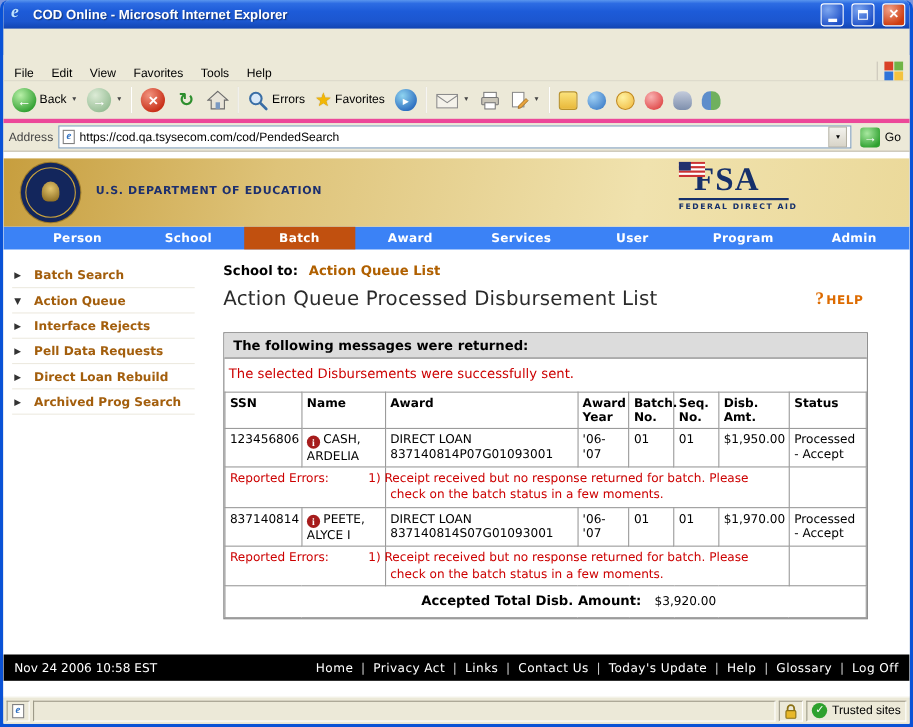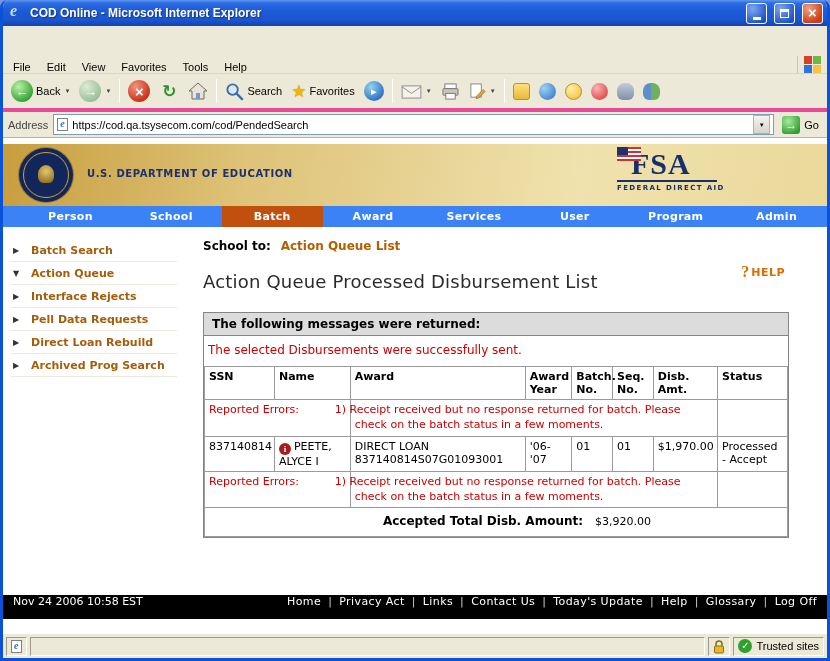--- a/index.html
+++ b/index.html
@@ -114,21 +114,21 @@
   .sidebar { width:192px; padding:12px 0 0 8px; flex:0 0 auto; }
   .side-item { display:flex; align-items:flex-start; gap:8px; padding:5px 0 4px 2px;
     border-bottom:1px solid #EDEAE0; margin-right:18px; font-size:11px; font-weight:bold;
     color:#A35E0C; cursor:pointer; }
   .bullet { color:#333; font-size:8px; line-height:13px; width:10px; flex:0 0 auto; }
 
   .main { flex:1; position:relative; padding:12px 38px 0 8px; }
   .return-line { font-size:12px; }
   .return-label { font-weight:bold; color:#000; }
   .return-link { color:#B06000; font-weight:bold; margin-left:6px; cursor:pointer; }
-  .page-title { font-size:18px; color:#2B2B2B; margin-top:18px; letter-spacing:0.2px; }
+  .page-title { font-size:18px; color:#2B2B2B; margin-top:8px; letter-spacing:0.2px; }
   .help { position:absolute; top:36px; right:42px; display:flex; align-items:center; gap:2px;
     color:#DD6B00; cursor:pointer; }
   .help-q { font-size:16px; font-weight:bold; font-family:"Liberation Serif",serif; }
   .help-label { font-size:11px; font-weight:bold; letter-spacing:0.5px; }
 
   .msgbox { margin-top:20px; border:1px solid #848484; }
   .msg-header { background:#DCDCDC; border-bottom:1px solid #848484; font-size:12px; font-weight:bold;
     padding:4px 8px; color:#000; }
   .msg-line { color:#CC0000; font-size:12px; padding:7px 4px 9px; }
 
@@ -138,21 +138,21 @@
   .info-icon { display:inline-block; width:12px; height:12px; border-radius:50%; background:#A61C1C;
     color:#fff; text-align:center; font-size:9px; line-height:12px; font-weight:bold;
     font-family:"Liberation Serif",serif; margin-right:3px; vertical-align:-2px; cursor:pointer; }
   .info-icon::before { content:"i"; }
   .err { color:#CC0000; }
   .err-text { color:#CC0000; padding-left:24px; text-indent:-20px; padding-right:75px; line-height:1.35; }
   .total-row td { padding:6px 136px 8px 4px; text-align:right; }
   .total-label { font-weight:bold; font-size:12px; }
   .total-value { margin-left:12px; font-size:11px; }
 
-  .footer { height:24px; background:#000; color:#fff; display:flex; align-items:flex-start;
+  .footer { height:24px; background:#000; color:#fff; display:flex; align-items:center;
     font-size:11px; padding:0 10px; }
   .footer-links { margin-left:auto; display:flex; align-items:center; gap:7px; letter-spacing:0.4px; }
   .flink { color:#fff; cursor:pointer; white-space:nowrap; }
   .fsep { color:#ccc; }
   .page-bottom-gap { height:14px; background:#fff; }
 
   
   .statusbar { flex:0 0 25px; background:#ECE9D8; border-top:1px solid #fff; display:flex;
     align-items:center; padding:2px 3px; gap:3px; font-size:11px; }
   .spane { height:19px; border:1px solid; border-color:#9D9A88 #FFF #FFF #9D9A88; display:flex;
@@ -221,21 +221,21 @@
           <path d="M10 1 L19 9 H16 V17 H4 V9 H1 Z" fill="#E8E4D8" stroke="#6B6B6B"></path>
           <rect x="8" y="11" width="4" height="6" fill="#7A99C2"></rect>
         </svg>
     </span>
     <span class="tsep"></span>
     <span class="tbtn">
       <svg width="19" height="19" viewBox="0 0 20 20">
           <circle cx="8" cy="8" r="5.5" fill="#D8E8F8" stroke="#3A6EA5" stroke-width="2"></circle>
           <line x1="12.5" y1="12.5" x2="18" y2="18" stroke="#3A6EA5" stroke-width="2.5" stroke-linecap="round"></line>
         </svg>
-      <span>Search</span>
+      <span>Errors</span>
     </span>
     <span class="tbtn">
       <span class="star-glyph"></span>
       <span>Favorites</span>
     </span>
     <span class="tbtn">
         <span class="media-dot"></span>
       </span>
     <span class="tsep"></span>
     <span class="tbtn">
@@ -390,20 +390,32 @@
                 <th>Award</th>
                 <th>Award Year</th>
                 <th>Batch. No.</th>
                 <th>Seq. No.</th>
                 <th>Disb. Amt.</th>
                 <th>Status</th>
               </tr>
             </thead>
             <tbody>
               <tr>
+                <td>123456806</td>
+                <td>
+                  <span class="info-icon"></span><span>CASH, ARDELIA</span>
+                </td>
+                <td>DIRECT LOAN 837140814P07G01093001</td>
+                <td>'06-'07</td>
+                <td>01</td>
+                <td>01</td>
+                <td>$1,950.00</td>
+                <td>Processed - Accept</td>
+              </tr>
+              <tr>
                 <td colspan="2" class="err">Reported Errors:</td>
                 <td colspan="5" class="err-text">1)  Receipt received but no response returned for batch. Please check on the batch status in a few moments.</td>
                 <td></td>
               </tr>
               <tr>
                 <td>837140814</td>
                 <td>
                   <span class="info-icon"></span><span>PEETE, ALYCE I</span>
                 </td>
                 <td>DIRECT LOAN 837140814S07G01093001</td>

